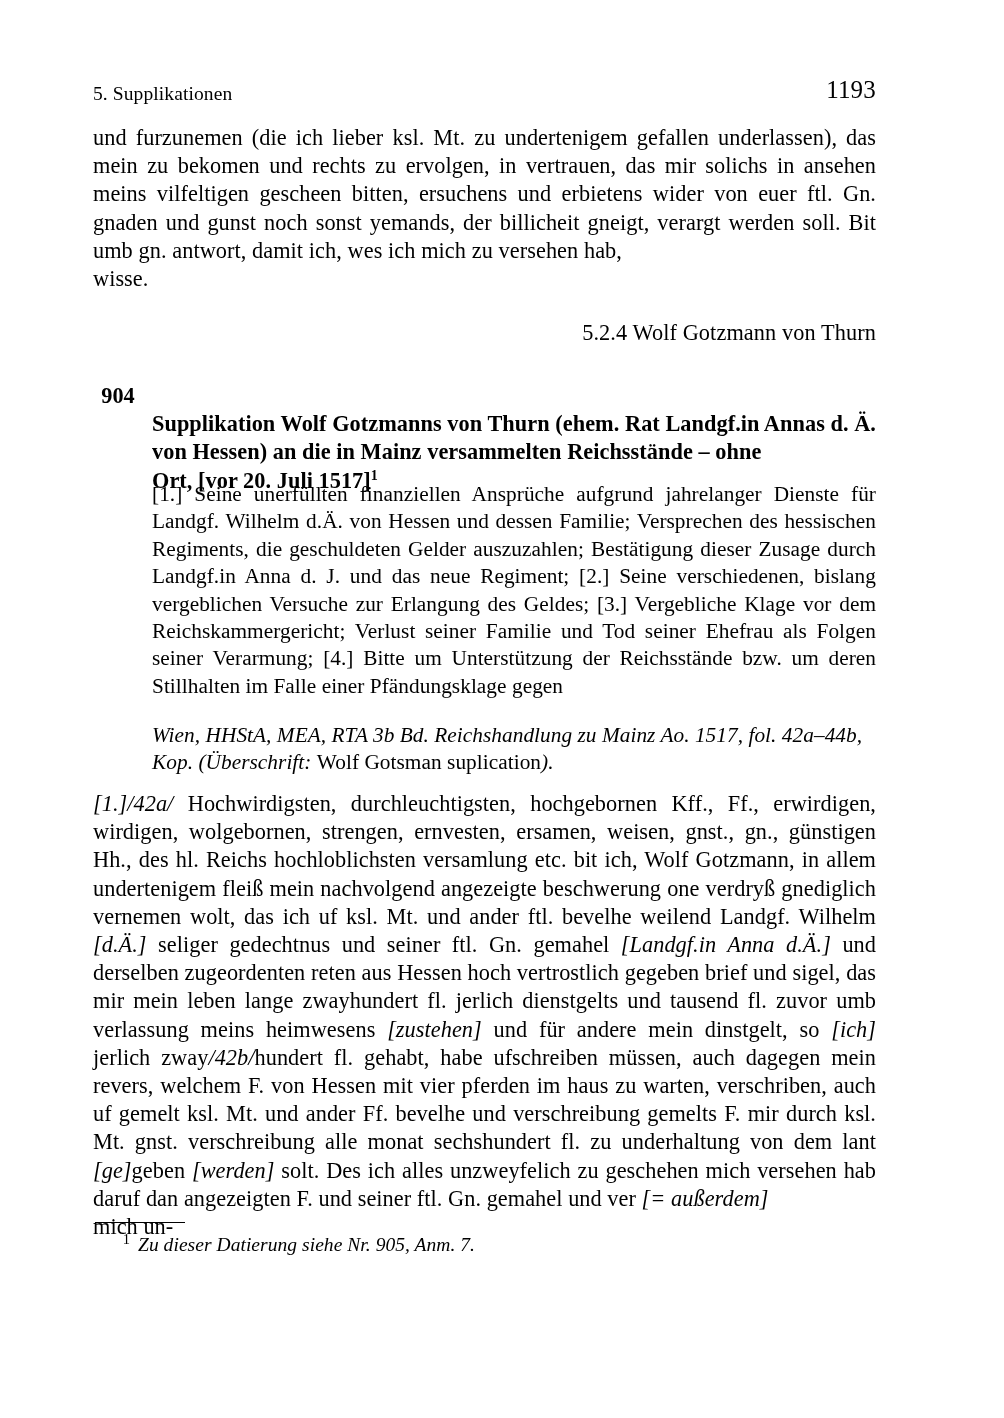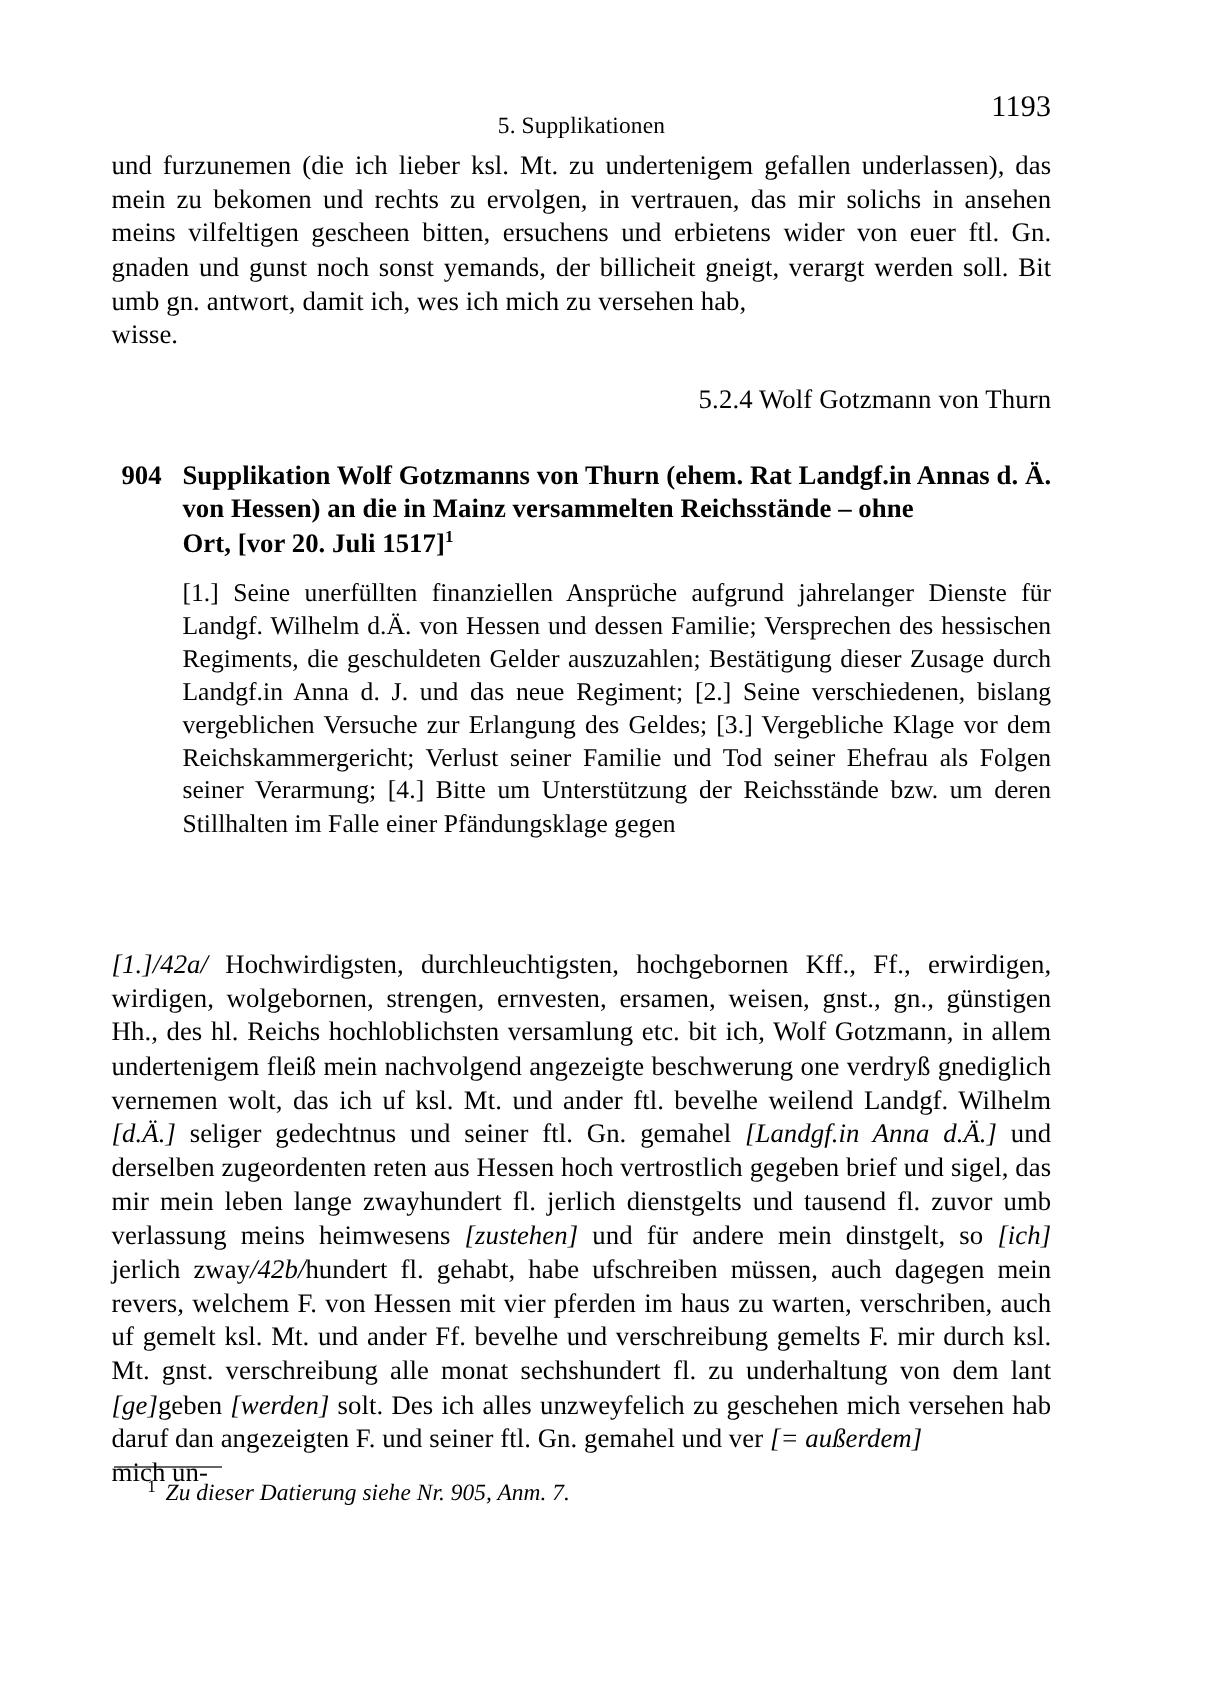--- a/index.html
+++ b/index.html
@@ -28,23 +28,23 @@
     position: absolute;
     left: 93px;
     top: 80px;
     width: 783px;
     height: 24px;
     font-size: 19.5px;
   }
   .rh-title {
     position: absolute;
     left: 0;
-    top: 15px;
-    width: 783px;
-    text-align: center;
+    top: 3px;
+    width: 783px;
+    text-align: left;
     letter-spacing: 0.1px;
   }
   .rh-page {
     position: absolute;
     right: 0;
     top: -4px;
     font-size: 25px;
     letter-spacing: 0.2px;
   }
 
@@ -92,20 +92,21 @@
     position: absolute;
     left: 0;
     top: 0;
     width: 50px;
     text-align: center;
   }
   .doc-head .title {
     margin-left: 59px;
     display: block;
     text-align: justify;
+    margin-top: 28px;
   }
   .doc-head .title .lastline { text-align: left; display: block; }
   sup.fn-ref {
     font-size: 0.63em;
     vertical-align: super;
     line-height: 0;
     font-weight: bold;
   }
 
   
@@ -202,20 +203,21 @@
     <span class="title">
       <span>Supplikation Wolf Gotzmanns von Thurn (ehem. Rat Landgf.in Annas d. Ä. von Hessen) an die in Mainz versammelten Reichsstände – ohne</span>
       <span class="lastline"><span>Ort, [vor 20. Juli 1517]</span><sup class="fn-ref">1</sup></span>
     </span>
   </div>
 
   <div class="regest">
     <span>[1.] Seine unerfüllten finanziellen Ansprüche aufgrund jahrelanger Dienste für Landgf. Wilhelm d.Ä. von Hessen und dessen Familie; Versprechen des hessischen Regiments, die geschuldeten Gelder auszuzahlen; Bestätigung dieser Zusage durch Landgf.in Anna d. J. und das neue Regiment; [2.] Seine verschiedenen, bislang vergeblichen Versuche zur Erlangung des Geldes; [3.] Vergebliche Klage vor dem Reichskammergericht; Verlust seiner Familie und Tod seiner Ehefrau als Folgen seiner Verarmung; [4.] Bitte um Unterstützung der Reichsstände bzw. um deren Stillhalten im Falle einer Pfändungsklage gegen</span>
   </div>
 
+  <div class="archref"><span>Wien, HHStA, MEA, RTA 3b Bd. Reichshandlung zu Mainz Ao. 1517, fol. 42a–44b, Kop. (Überschrift:</span><span class="roman">&nbsp;</span><span class="roman">Wolf Gotsman suplication</span><span>).</span></div>
 
   <div class="maintext"><span class="it">[1.]</span><span class="it">/42a/</span><span> Hochwirdigsten, durchleuchtigsten, hochgebornen Kff., Ff., erwirdigen, wirdigen, wolgebornen, strengen, ernvesten, ersamen, weisen, gnst., gn., günstigen Hh., des hl. Reichs hochloblichsten versamlung etc. bit ich, Wolf Gotzmann, in allem undertenigem fleiß mein nachvolgend angezeigte beschwerung one verdryß gnediglich vernemen wolt, das ich uf ksl. Mt. und ander ftl. bevelhe weilend Landgf. Wilhelm </span><span class="it">[d.Ä.]</span><span> seliger gedechtnus und seiner ftl. Gn. gemahel </span><span class="it">[Landgf.in Anna d.Ä.]</span><span> und derselben zugeordenten reten aus Hessen hoch vertrostlich gegeben brief und sigel, das mir mein leben lange zwayhundert fl. jerlich dienstgelts und tausend fl. zuvor umb verlassung meins heimwesens </span><span class="it">[zustehen]</span><span> und für andere mein dinstgelt, so </span><span class="it">[ich]</span><span> jerlich zway</span><span class="it">/42b/</span><span>hundert fl. gehabt, habe ufschreiben müssen, auch dagegen mein revers, welchem F. von Hessen mit vier pferden im haus zu warten, verschriben, auch uf gemelt ksl. Mt. und ander Ff. bevelhe und verschreibung gemelts F. mir durch ksl. Mt. gnst. verschreibung alle monat sechshundert fl. zu underhaltung von dem lant </span><span class="it">[ge]</span><span>geben </span><span class="it">[werden]</span><span> solt. Des ich alles unzweyfelich zu geschehen mich versehen hab daruf dan angezeigten F. und seiner ftl. Gn. gemahel und ver </span><span class="it">[= außerdem]</span><span class="lastline"> mich un-</span></div>
 
   <div class="fn-rule"></div>
 
   <div class="footnote"><span class="fn-num">1</span><span class="fn-text">Zu dieser Datierung siehe Nr. 905, Anm. 7.</span></div>
 
 </div>
 
 </body></html>

